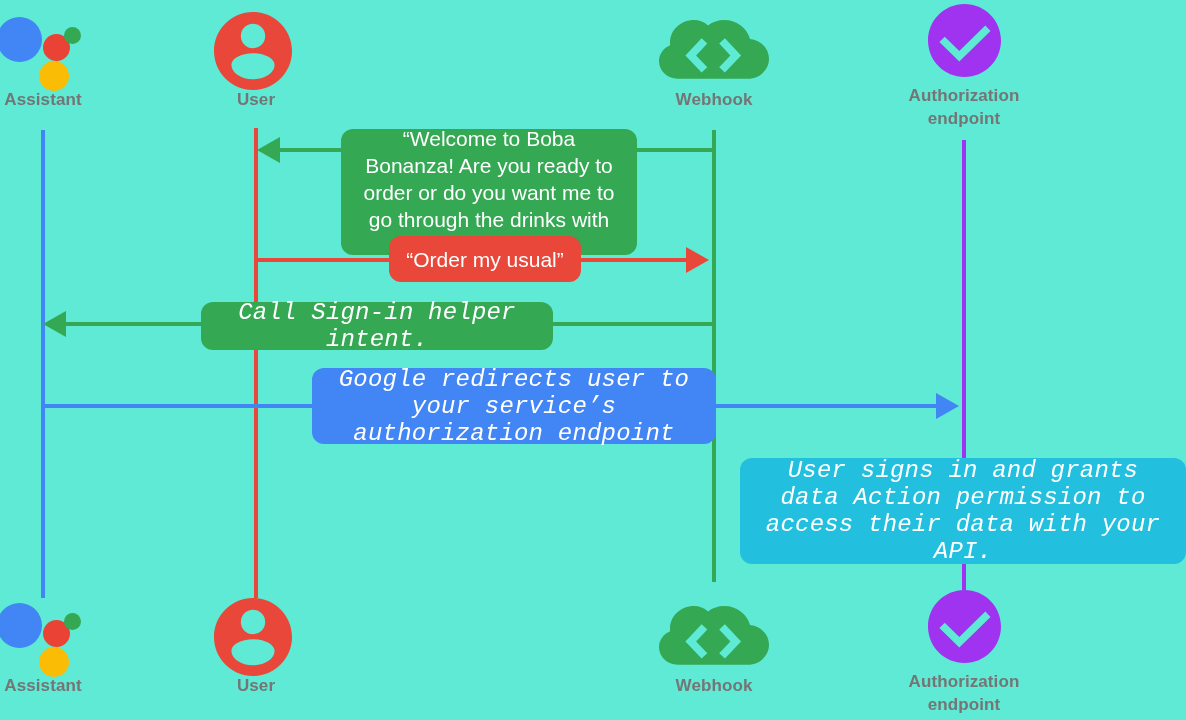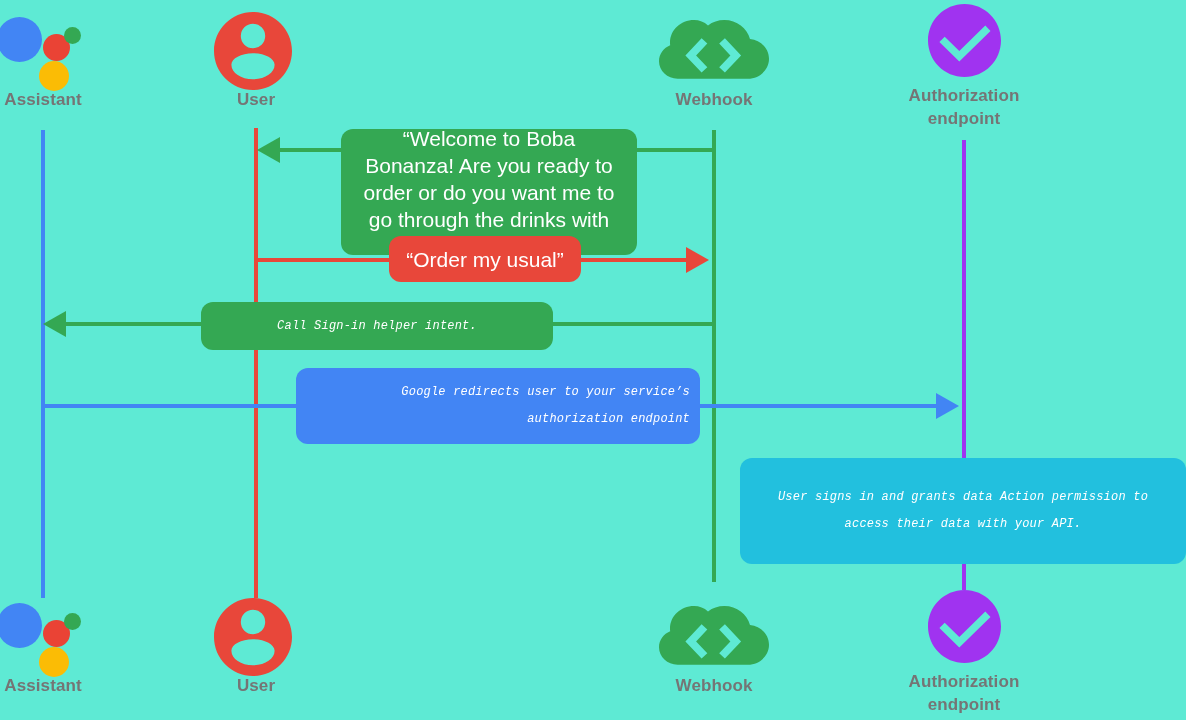--- a/index.html
+++ b/index.html
@@ -97,21 +97,21 @@
   }
   .bubble-sans {
     font-family: "Liberation Sans", sans-serif;
     font-size: 21px;
     line-height: 27px;
     font-weight: normal;
   }
   .bubble-mono {
     font-family: "Liberation Mono", monospace;
     font-style: italic;
-    font-size: 12px;
+    font-size: 24px;
     line-height: 27px;
     font-weight: normal;
     letter-spacing: 0.2px;
   }
 </style>
 </head>
 <body>
 
 <div id="canvas">
 
@@ -170,21 +170,21 @@
   <div class="aline" style="left:256px; top:258px; width:430px; background:#e8473a;"></div>
   <div class="ahead ahead-right" style="left:686px; top:247px; border-left-color:#e8473a;"></div>
   <div class="bubble bubble-sans" style="left:389px; top:236px; width:192px; height:46px; background:#e8473a; padding:16px 14px;">“Order my usual”</div>
 
   <div class="aline" style="left:56px; top:322px; width:658px; background:#34a853;"></div>
   <div class="ahead ahead-left" style="left:43px; top:311px; border-right-color:#34a853;"></div>
   <div class="bubble bubble-mono" style="left:201px; top:302px; width:352px; height:48px; background:#34a853; padding:0 16px;">Call Sign-in helper intent.</div>
 
   <div class="aline" style="left:41px; top:404px; width:895px; background:#4285f4;"></div>
   <div class="ahead ahead-right" style="left:936px; top:393px; border-left-color:#4285f4;"></div>
-  <div class="bubble bubble-mono" style="left:296px; top:368px; width:404px; height:76px; background:#4285f4; padding:0 10px;text-align:right;">Google redirects user to your service’s authorization endpoint</div>
+  <div class="bubble bubble-mono" style="left:312px; top:368px; width:404px; height:76px; background:#4285f4; padding:0 10px;">Google redirects user to your service’s authorization endpoint</div>
 
   <div class="bubble bubble-mono" style="left:740px; top:458px; width:446px; height:106px; background:#22c0de; padding:0 22px;">User signs in and grants data Action permission to access their data with your API.</div>
 
   <div class="actor" style="left:-57px; top:592px;">
     <div class="icon-wrap">
       <span class="dot dot-blue"></span>
       <span class="dot dot-red"></span>
       <span class="dot dot-green"></span>
       <span class="dot dot-yellow"></span>
     </div>

